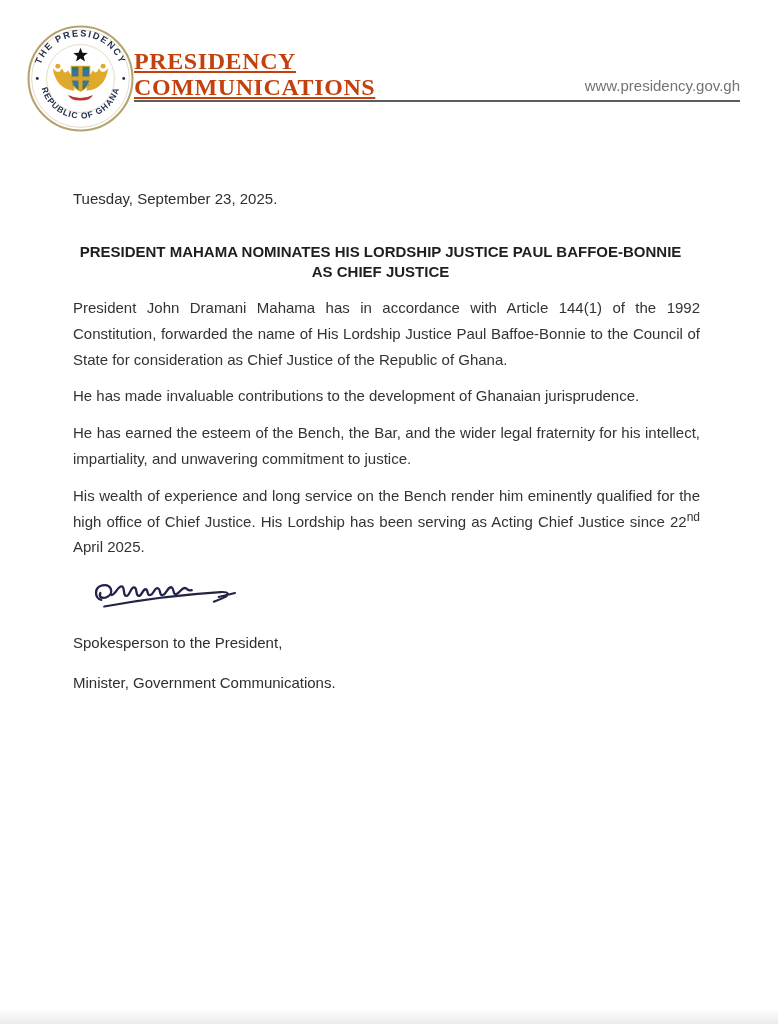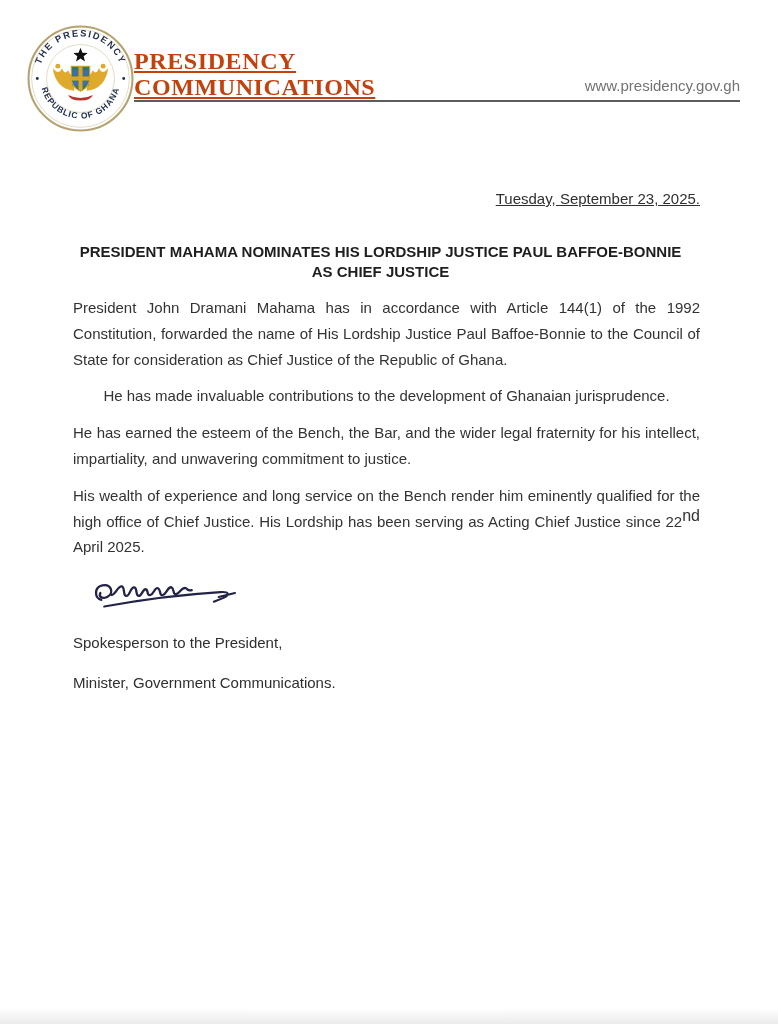--- a/index.html
+++ b/index.html
@@ -14,28 +14,28 @@
     font-family:"Liberation Serif", serif;font-weight:700;
     font-size:24px;line-height:1.07;letter-spacing:0.6px;color:#c2410c;text-decoration:underline;
   }
   .website{
     position:absolute;left:134px;top:77px;width:606px;text-align:right;
     font-size:15px;color:#737373;
   }
   .rule{position:absolute;left:134px;top:100px;width:606px;height:2px;background:#5c5c5c;}
   
   .content{position:absolute;left:73px;top:186px;width:627px;font-size:15px;color:#333;}
-  .date{margin:0 0 30px 0;text-align:right;line-height:26px;color:#2f2f2f;text-decoration:underline;}
+  .date{margin:0 0 30px 0;line-height:26px;color:#2f2f2f;}
   .title{
     margin:0 18px 14px 6px;text-align:center;font-size:15px;font-weight:700;
     line-height:1.3;color:#1e1e1e;
   }
   .para{margin:11px 0 10px 0;line-height:1.72;text-align:justify;color:#333;}
-  .para.single{text-align:center;}
-  sup{font-size:16px;line-height:0;}
+  .para.single{text-align:left;}
+  sup{font-size:12px;line-height:0;}
   
   .signature{margin:8px 0 0 14px;height:46px;}
   .sig-line{margin:14px 0 4px 0;line-height:26px;color:#2f2f2f;}
   .sig-line.first{margin-top:16px;}
   
   .photo-edge{position:absolute;left:0;bottom:0;width:100%;height:16px;
     background:linear-gradient(#ffffff,#ebebeb);}
   
   .seal-arc-text{font-family:"Liberation Sans", sans-serif;font-weight:700;
     fill:#22304f;}

